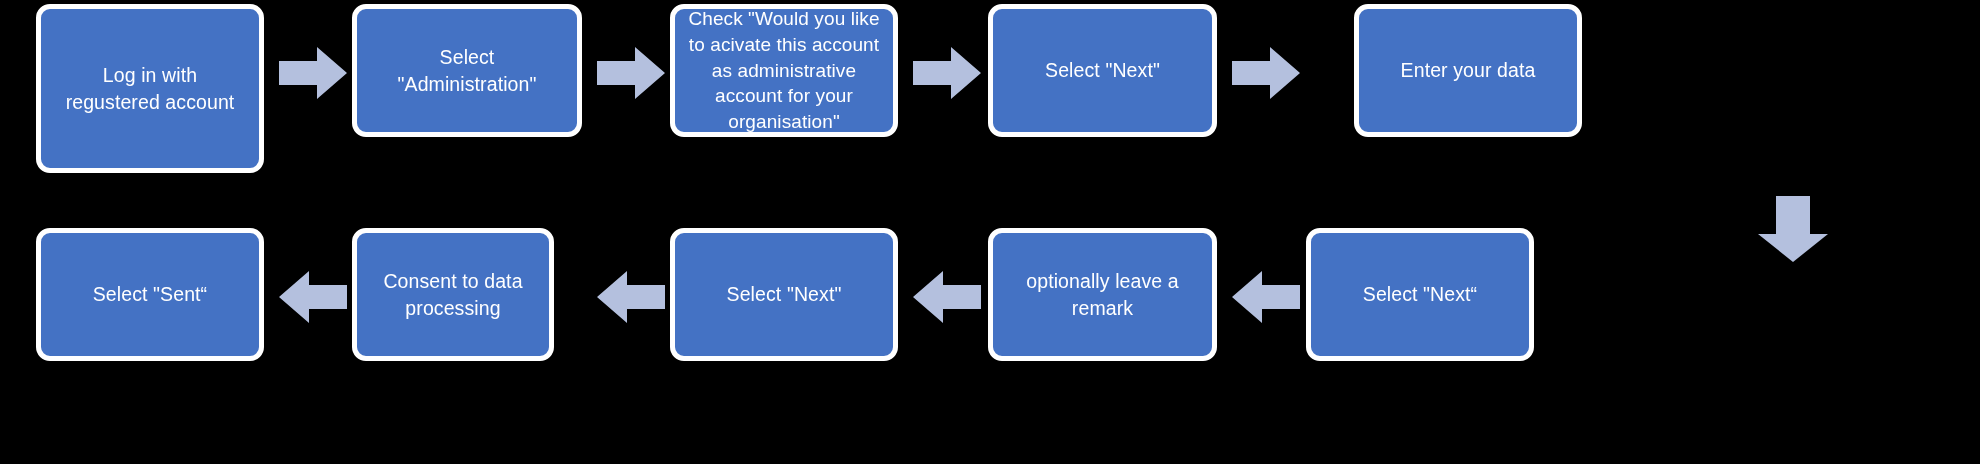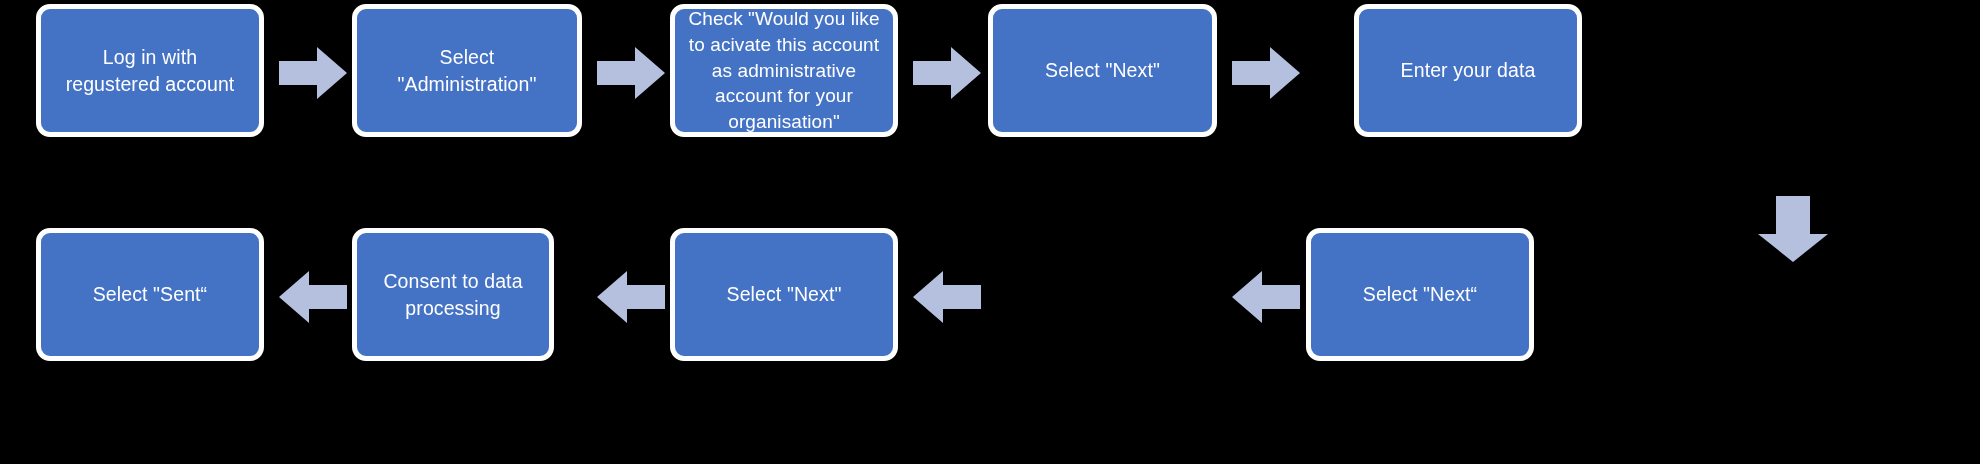--- a/index.html
+++ b/index.html
@@ -47,21 +47,21 @@
     position: absolute;
     display: block;
   }
   .arrow svg { display: block; width: 100%; height: 100%; }
 </style>
 </head>
 <body>
 
 <div id="canvas">
 
-  <div class="node" style="left:36px; top:4px; width:228px; height:133px;">
+  <div class="node" style="left:36px; top:4px; width:228px; height:169px;">
     <span class="node-label">Log in with regustered account</span>
   </div>
 
   <span class="arrow" style="left:279px; top:47px; width:68px; height:52px;">
     <svg viewBox="0 0 68 52" preserveAspectRatio="none">
       <polygon points="0,14 38,14 38,0 68,26 38,52 38,38 0,38" fill="#B4C0DE"></polygon>
     </svg>
   </span>
 
   <div class="node" style="left:352px; top:4px; width:230px; height:133px;">
@@ -127,20 +127,23 @@
   <div class="node" style="left:670px; top:228px; width:228px; height:133px;">
     <span class="node-label">Select "Next"</span>
   </div>
 
   <span class="arrow" style="left:913px; top:271px; width:68px; height:52px;">
     <svg viewBox="0 0 68 52" preserveAspectRatio="none">
       <polygon points="68,14 30,14 30,0 0,26 30,52 30,38 68,38" fill="#B4C0DE"></polygon>
     </svg>
   </span>
 
+  <div class="node" style="left:988px; top:228px; width:229px; height:133px;">
+    <span class="node-label">optionally leave a remark</span>
+  </div>
 
   <span class="arrow" style="left:1232px; top:271px; width:68px; height:52px;">
     <svg viewBox="0 0 68 52" preserveAspectRatio="none">
       <polygon points="68,14 30,14 30,0 0,26 30,52 30,38 68,38" fill="#B4C0DE"></polygon>
     </svg>
   </span>
 
   <div class="node" style="left:1306px; top:228px; width:228px; height:133px;">
     <span class="node-label">Select "Next“</span>
   </div>

